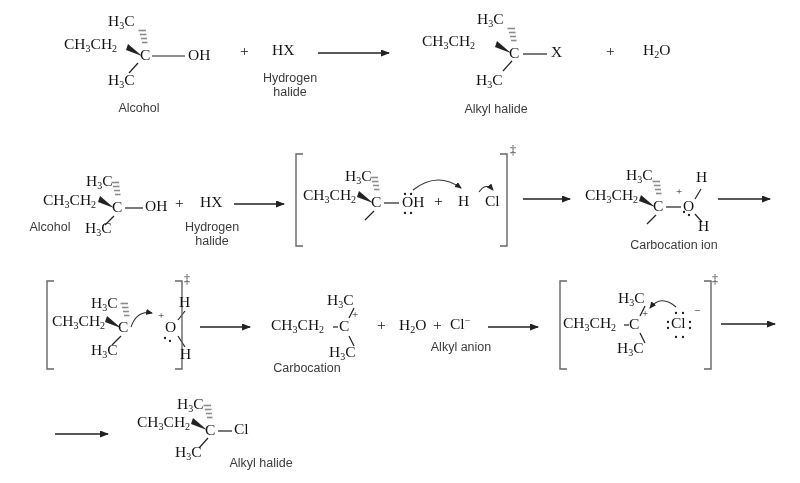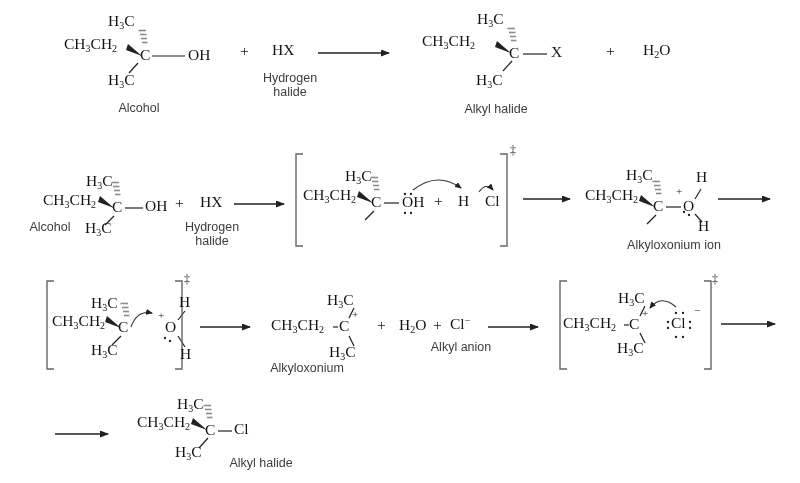--- a/index.html
+++ b/index.html
@@ -181,41 +181,41 @@
     <span class="f" style="left:485px;top:193px">Cl</span>
     <span class="dg" style="left:510px;top:143px">‡</span>
 
     <span class="f" style="left:585px;top:187px">CH<sub>3</sub>CH<sub>2</sub></span>
     <span class="f" style="left:626px;top:167px">H<sub>3</sub>C</span>
     <span class="f" style="left:653px;top:198px">C</span>
     <span class="f" style="left:683px;top:198px">O</span>
     <span class="chg" style="left:676px;top:185px">+</span>
     <span class="f" style="left:696px;top:169px">H</span>
     <span class="f" style="left:698px;top:218px">H</span>
-    <div class="lbl" style="left:614px;top:238px;width:120px">Alkyloxonium ion</div>
+    <div class="lbl" style="left:614px;top:238px;width:120px">Carbocation ion</div>
   </div>
 
   <div>
 
     <span class="f" style="left:52px;top:313px">CH<sub>3</sub>CH<sub>2</sub></span>
     <span class="f" style="left:91px;top:295px">H<sub>3</sub>C</span>
     <span class="f" style="left:118px;top:319px">C</span>
     <span class="chg" style="left:158px;top:309px">+</span>
     <span class="f" style="left:165px;top:319px">O</span>
     <span class="f" style="left:179px;top:294px">H</span>
     <span class="f" style="left:180px;top:346px">H</span>
     <span class="f" style="left:91px;top:342px">H<sub>3</sub>C</span>
     <span class="dg" style="left:184px;top:272px">‡</span>
 
     <span class="f" style="left:271px;top:317px">CH<sub>3</sub>CH<sub>2</sub></span>
     <span class="f" style="left:339px;top:318px">C</span>
     <span class="chg" style="left:352px;top:308px">+</span>
     <span class="f" style="left:327px;top:292px">H<sub>3</sub>C</span>
     <span class="f" style="left:329px;top:344px">H<sub>3</sub>C</span>
-    <div class="lbl" style="left:262px;top:361px;width:90px">Alkyloxonium</div>
+    <div class="lbl" style="left:262px;top:361px;width:90px">Carbocation</div>
     <span class="f" style="left:377px;top:317px">+</span>
     <span class="f" style="left:399px;top:317px">H<sub>2</sub>O</span>
     <span class="f" style="left:433px;top:317px">+</span>
     <span class="f" style="left:450px;top:316px">Cl<sup>−</sup></span>
     <div class="lbl" style="left:416px;top:340px;width:90px">Alkyl anion</div>
 
     <span class="f" style="left:563px;top:315px">CH<sub>3</sub>CH<sub>2</sub></span>
     <span class="f" style="left:629px;top:316px">C</span>
     <span class="chg" style="left:642px;top:307px">+</span>
     <span class="f" style="left:618px;top:290px">H<sub>3</sub>C</span>

